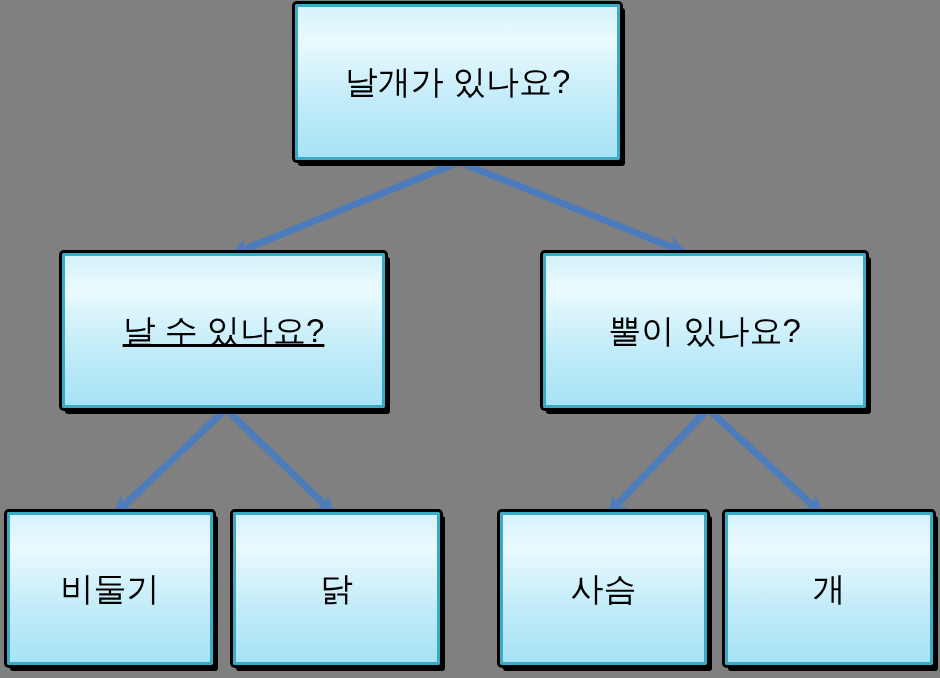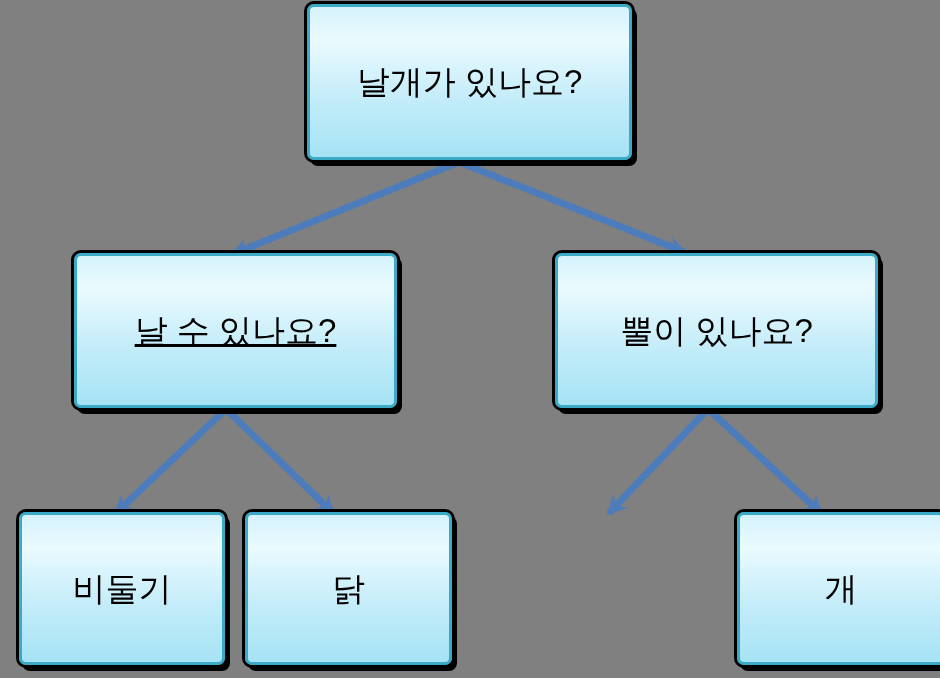--- a/index.html
+++ b/index.html
@@ -30,29 +30,28 @@
     display:flex;
     align-items:center;
     justify-content:center;
     text-align:center;
     background:linear-gradient(to bottom,
       var(--fill-top) 0%,
       var(--fill-hi) 22%,
       var(--fill-mid) 62%,
       var(--fill-bot) 100%);
     border:3px solid var(--node-border);
-    border-radius:7px;
+    border-radius:2px;
     box-shadow:
       0 0 0 3px var(--node-outline),
       4px 5px 0 1px var(--node-outline);
     color:var(--text);
     font-size:33px;
     line-height:1.2;
     white-space:nowrap;
-    margin-left:12px;
   }
   #node-root  {left:295px; top:4px;   width:325px; height:156px;}
   #node-left  {left:62px;  top:253px; width:323px; height:155px;text-decoration:underline;}
   #node-right {left:543px; top:253px; width:323px; height:155px;}
   #node-leaf1 {left:7px;   top:512px; width:206px; height:153px;}
   #node-leaf2 {left:233px; top:512px; width:207px; height:153px;}
   #node-leaf3 {left:500px; top:512px; width:207px; height:153px;}
   #node-leaf4 {left:725px; top:512px; width:208px; height:153px;}
   svg.edges{
     position:absolute;
@@ -99,18 +98,21 @@
   </div>
 
   <div class="node" id="node-right">
     <span>뿔이 있나요?</span>
   </div>
 
   <div class="node" id="node-leaf2">
     <span>닭</span>
   </div>
 
+  <div class="node" id="node-leaf3">
+    <span>사슴</span>
+  </div>
 
   <div class="node" id="node-leaf4">
     <span>개</span>
   </div>
 
 </div>
 
 </body></html>

